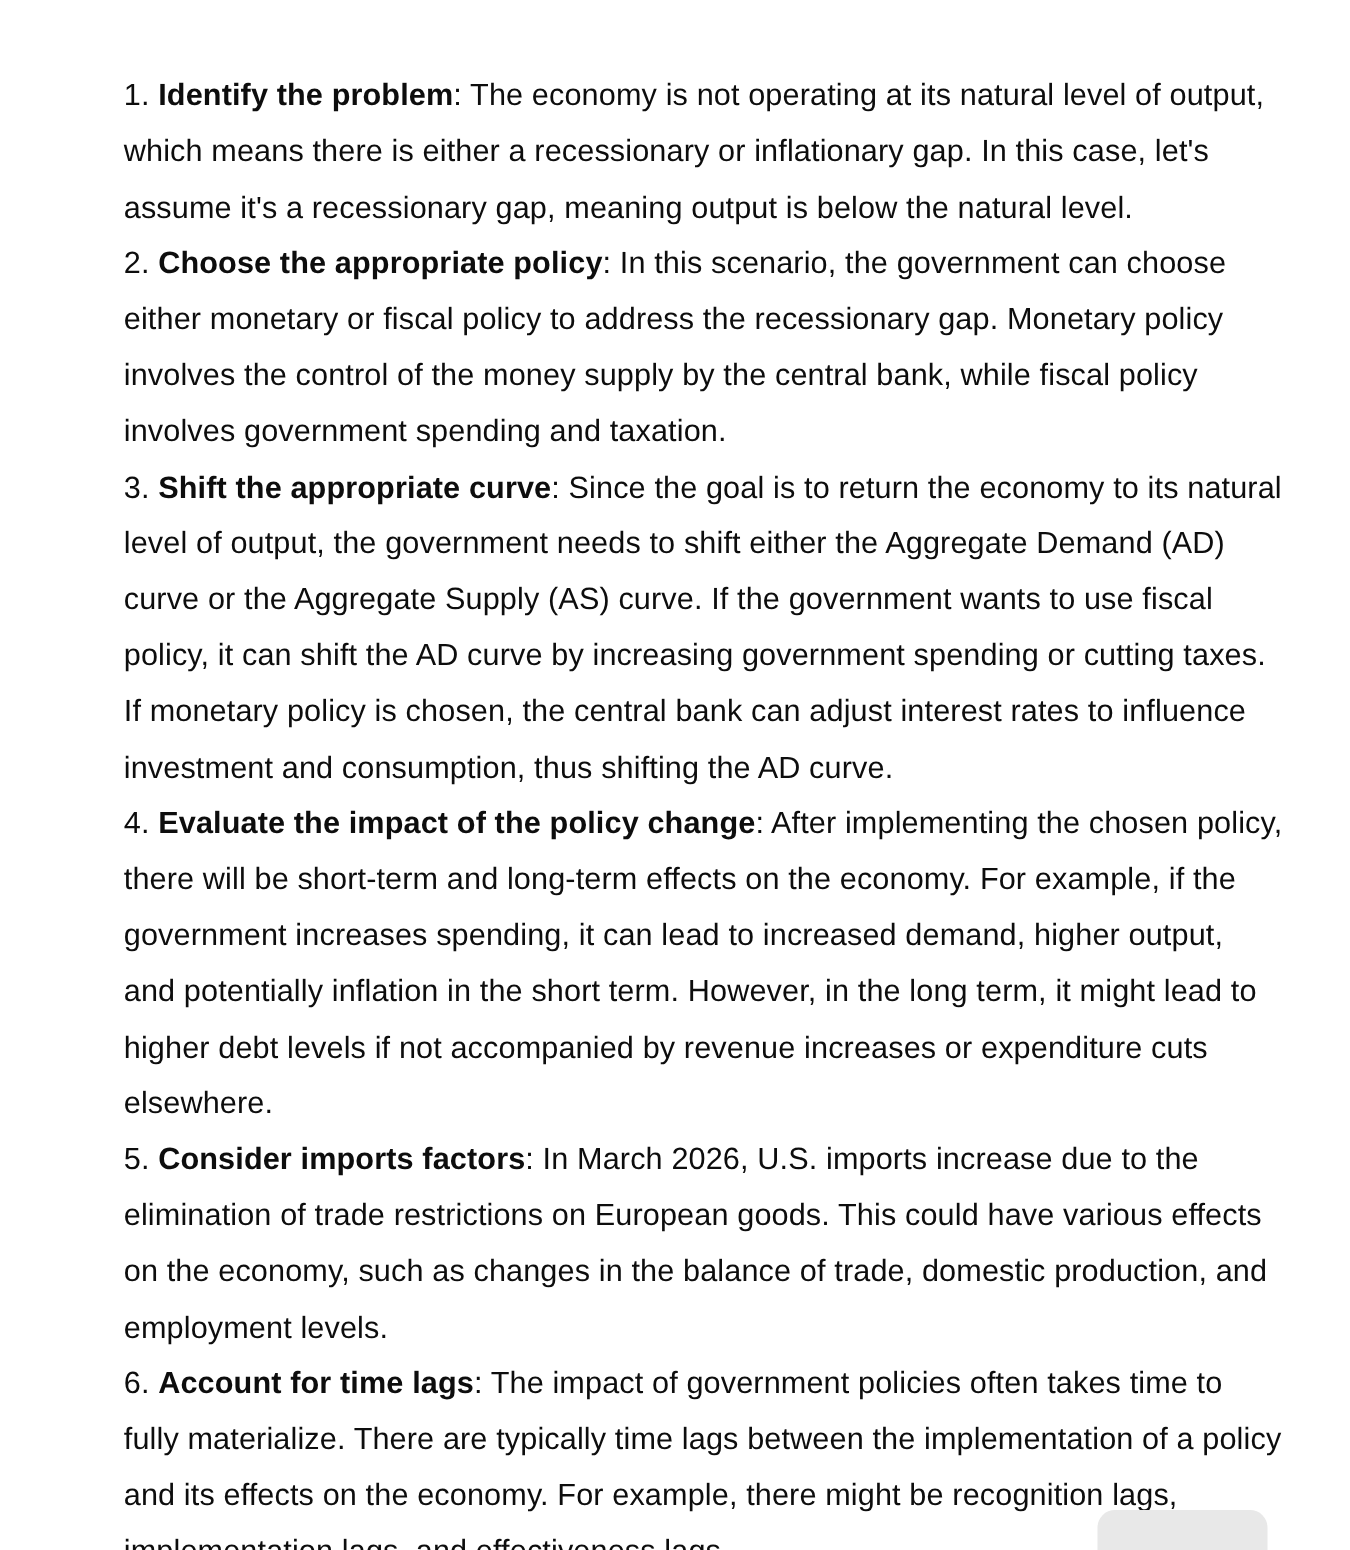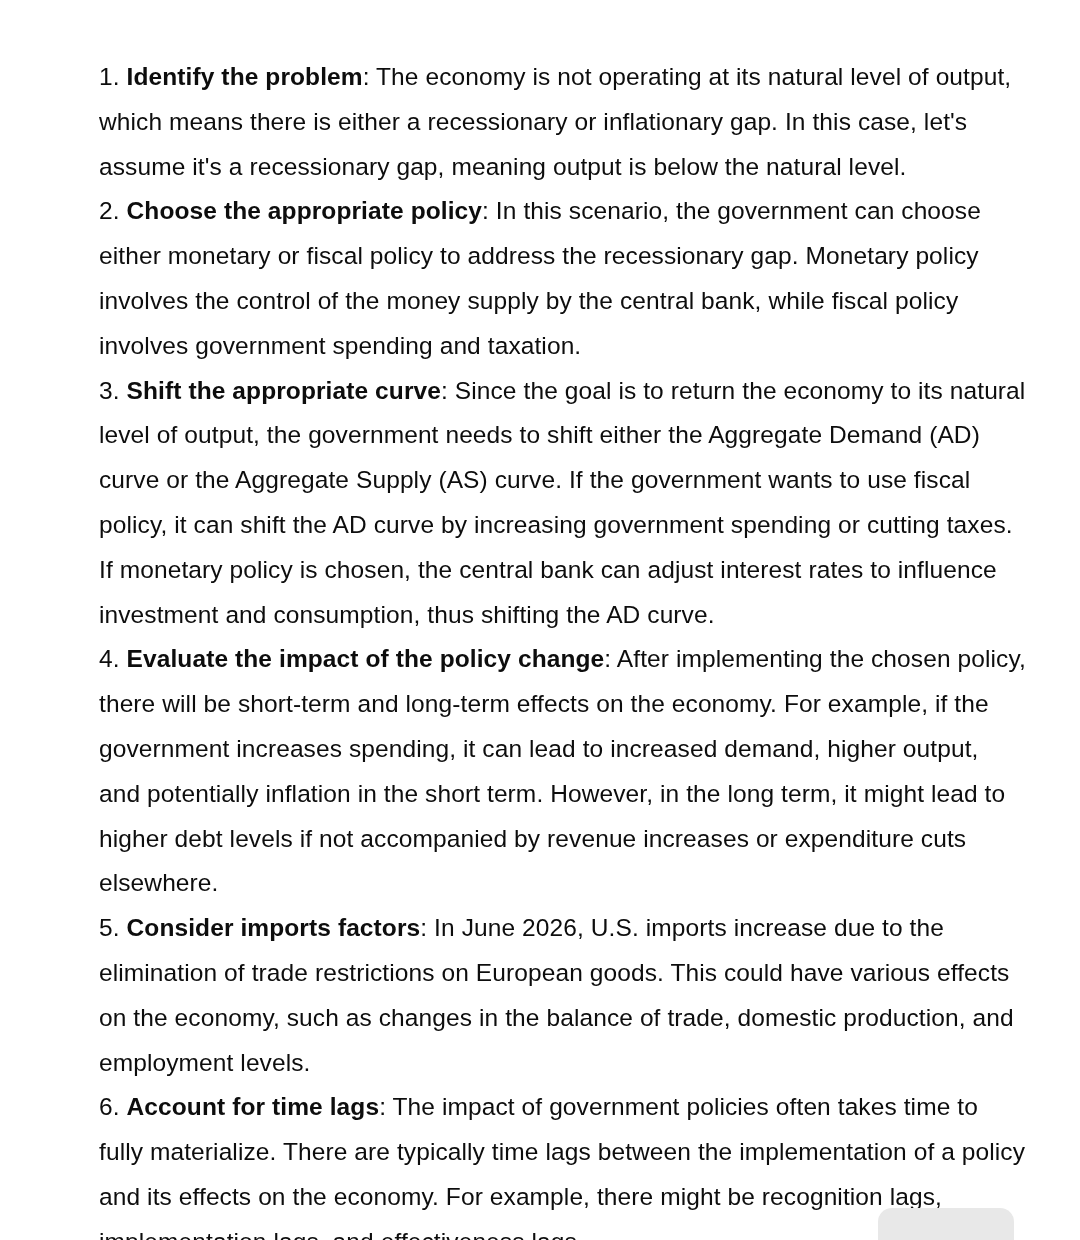--- a/index.html
+++ b/index.html
@@ -46,17 +46,17 @@
   }
 </style>
 </head>
 <body>
 
 <div class="content">
   <p class="step"><span class="step-number">1. </span><span class="step-label">Identify the problem</span><span class="step-text">: The economy is not operating at its natural level of output, which means there is either a recessionary or inflationary gap. In this case, let's assume it's a recessionary gap, meaning output is below the natural level.</span></p>
   <p class="step"><span class="step-number">2. </span><span class="step-label">Choose the appropriate policy</span><span class="step-text">: In this scenario, the government can choose either monetary or fiscal policy to address the recessionary gap. Monetary policy involves the control of the money supply by the central bank, while fiscal policy involves government spending and taxation.</span></p>
   <p class="step"><span class="step-number">3. </span><span class="step-label">Shift the appropriate curve</span><span class="step-text">: Since the goal is to return the economy to its natural level of output, the government needs to shift either the Aggregate Demand (AD) curve or the Aggregate Supply (AS) curve. If the government wants to use fiscal policy, it can shift the AD curve by increasing government spending or cutting taxes. If monetary policy is chosen, the central bank can adjust interest rates to influence investment and consumption, thus shifting the AD curve.</span></p>
   <p class="step"><span class="step-number">4. </span><span class="step-label">Evaluate the impact of the policy change</span><span class="step-text">: After implementing the chosen policy, there will be short-term and long-term effects on the economy. For example, if the government increases spending, it can lead to increased demand, higher output, and potentially inflation in the short term. However, in the long term, it might lead to higher debt levels if not accompanied by revenue increases or expenditure cuts elsewhere.</span></p>
-  <p class="step"><span class="step-number">5. </span><span class="step-label">Consider imports factors</span><span class="step-text">: In June 2026, U.S. imports increase due to the elimination of trade restrictions on European goods. This could have various effects on the economy, such as changes in the balance of trade, domestic production, and employment levels.</span></p>
+  <p class="step"><span class="step-number">5. </span><span class="step-label">Consider imports factors</span><span class="step-text">: In March 2026, U.S. imports increase due to the elimination of trade restrictions on European goods. This could have various effects on the economy, such as changes in the balance of trade, domestic production, and employment levels.</span></p>
   <p class="step"><span class="step-number">6. </span><span class="step-label">Account for time lags</span><span class="step-text">: The impact of government policies often takes time to fully materialize. There are typically time lags between the implementation of a policy and its effects on the economy. For example, there might be recognition lags, implementation lags, and effectiveness lags.</span></p>
 </div>
 
 <div class="corner-pill"></div>
 
 </body></html>

